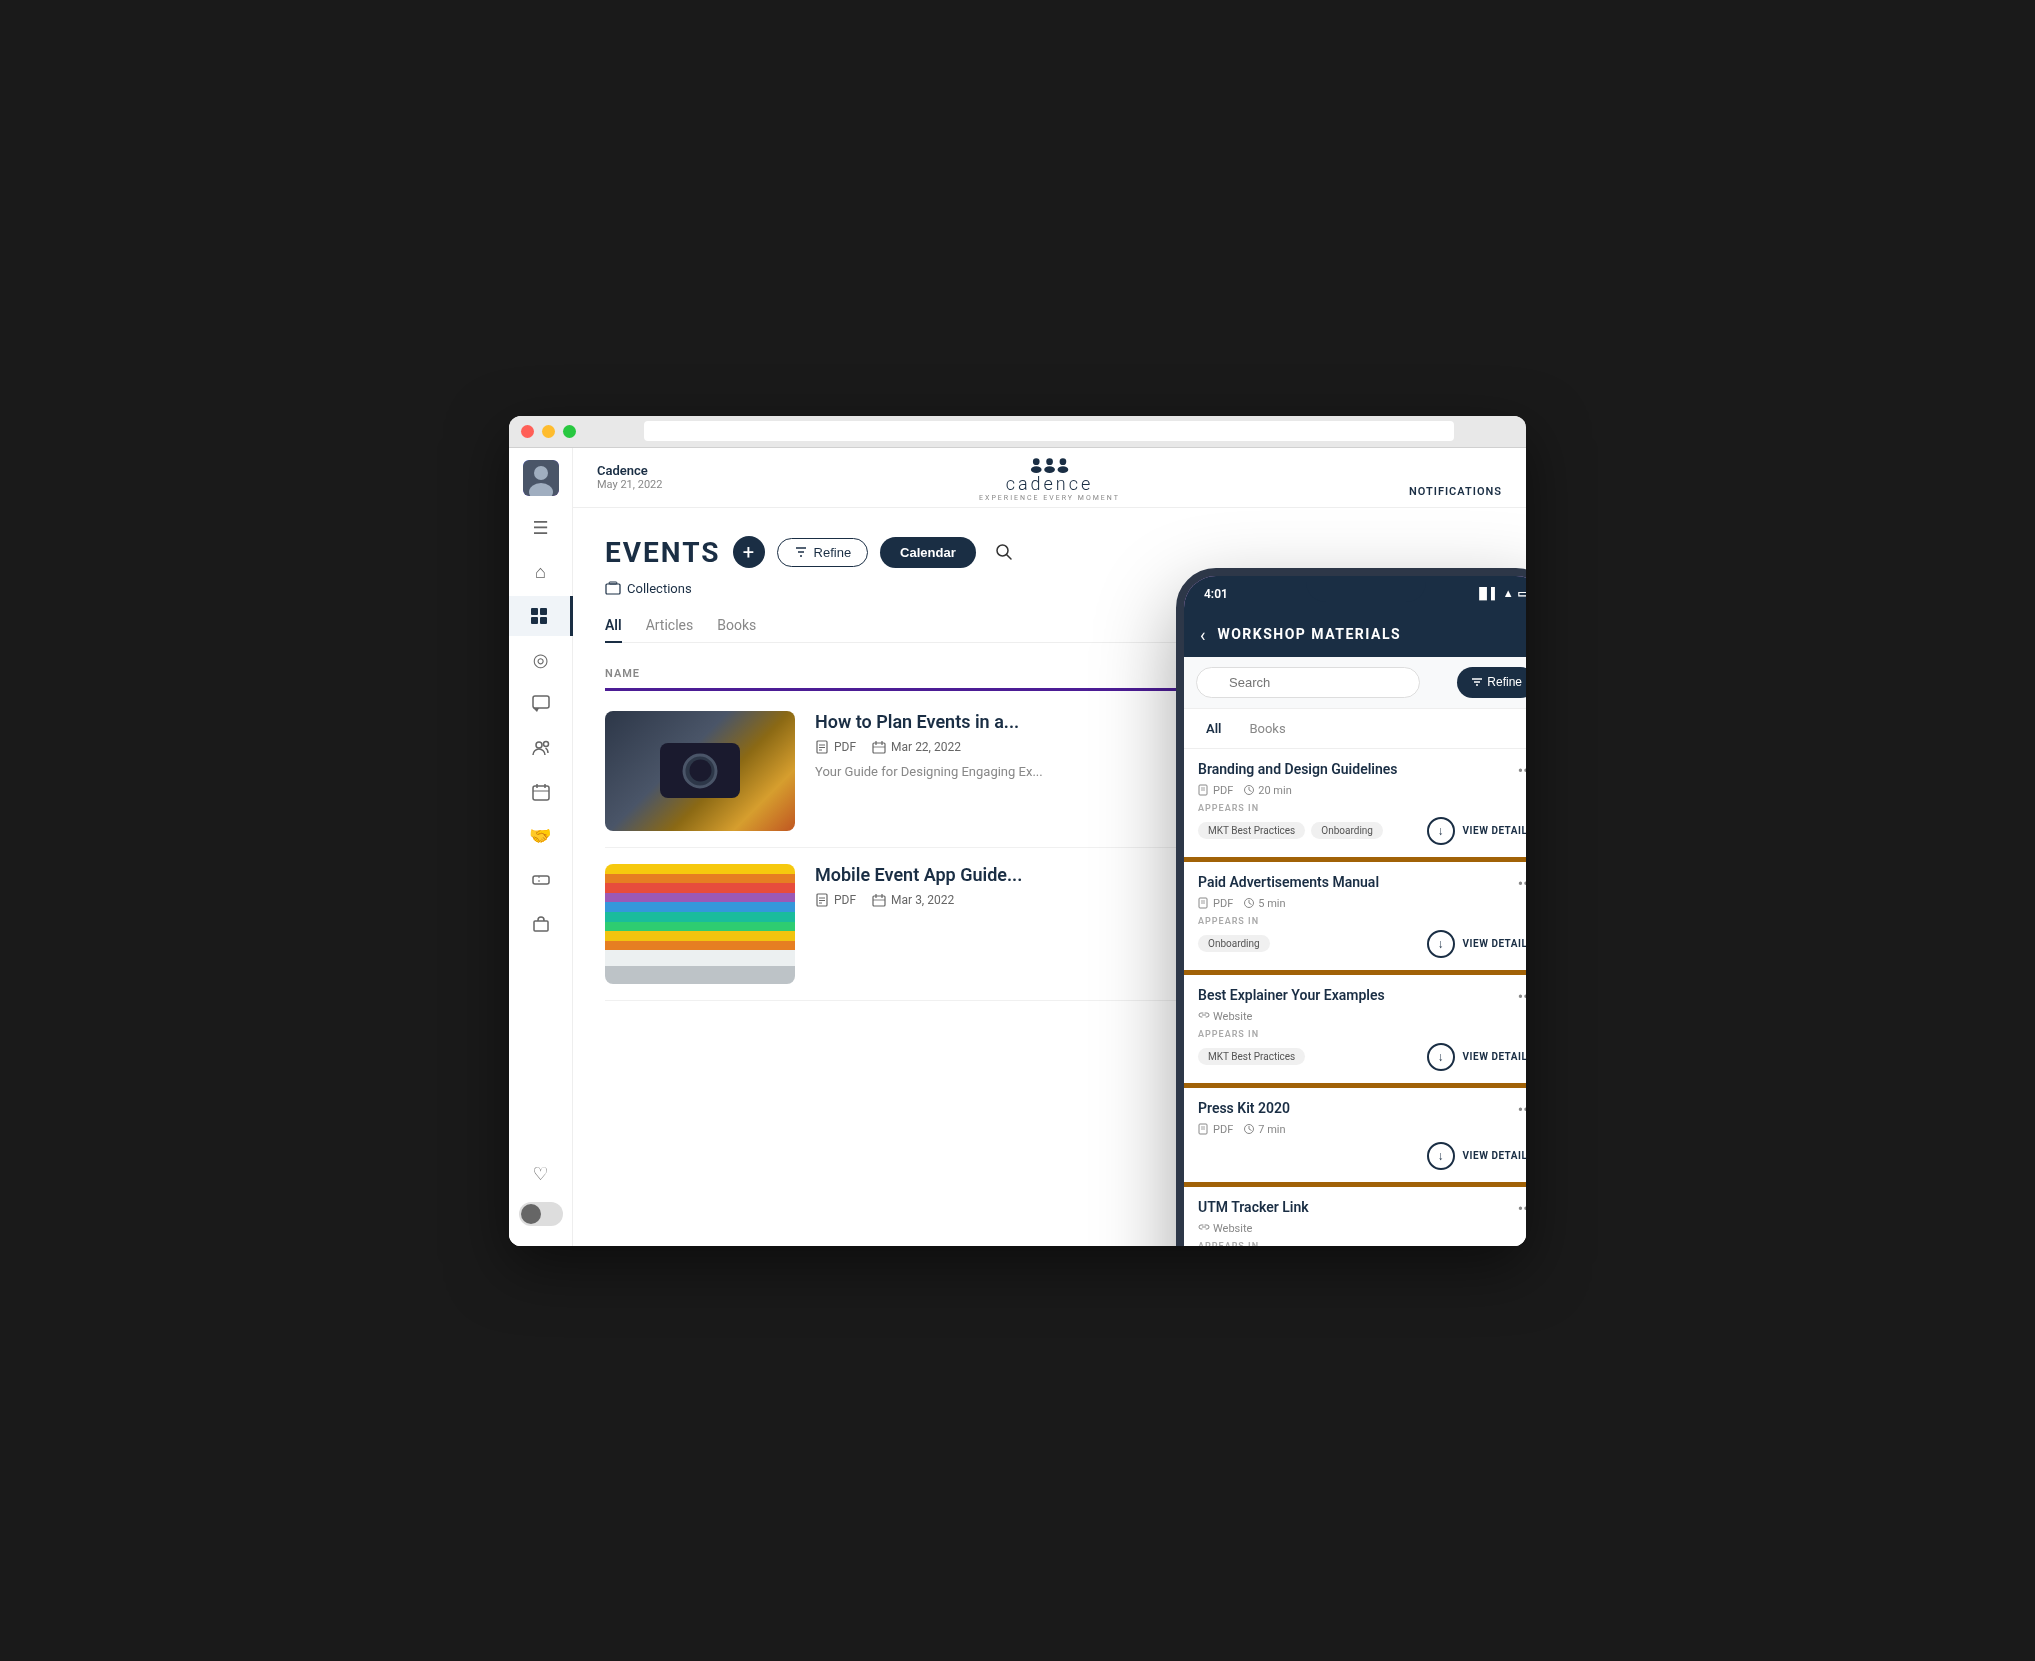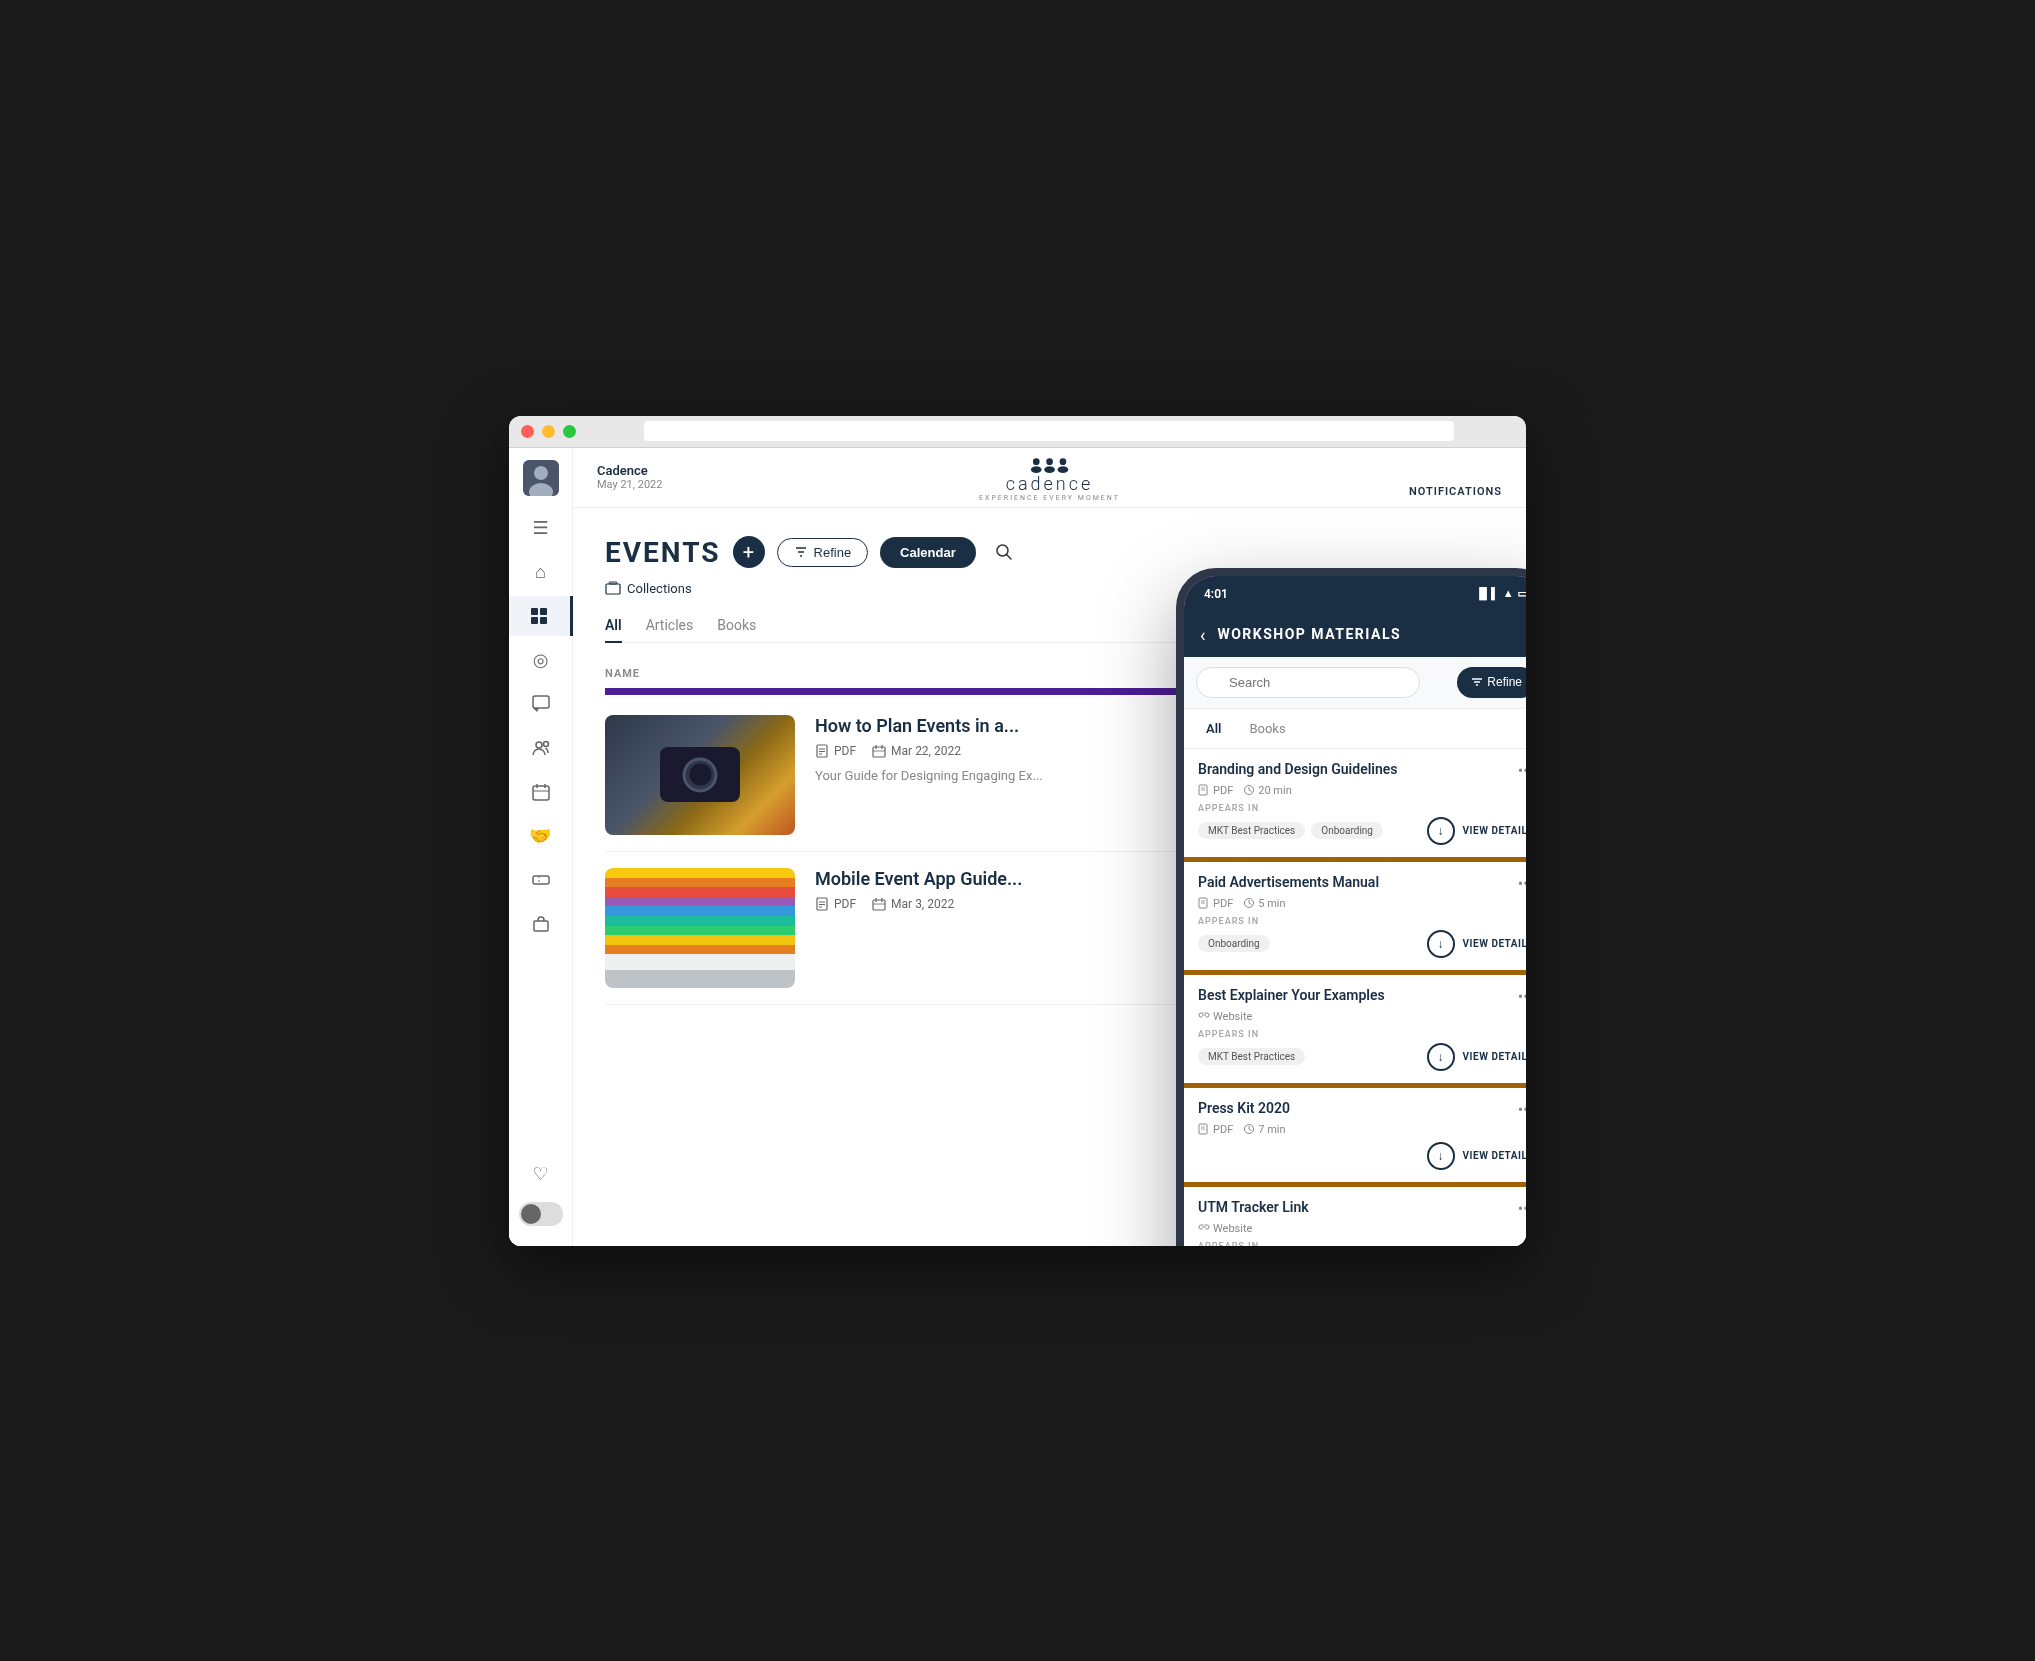--- a/index.html
+++ b/index.html
@@ -257,21 +257,21 @@
     }
 
     
     .table-header {
       font-size: 11px;
       font-weight: 600;
       color: #888;
       letter-spacing: 1px;
       text-transform: uppercase;
       padding: 8px 0;
-      border-bottom: 7px solid #4c1d95;
+      border-bottom: 3px solid #4c1d95;
       margin-bottom: 4px;
     }
 
     
     .event-item {
       display: flex;
       gap: 20px;
       padding: 16px 0;
       border-bottom: 1px solid #f0f0f0;
     }

